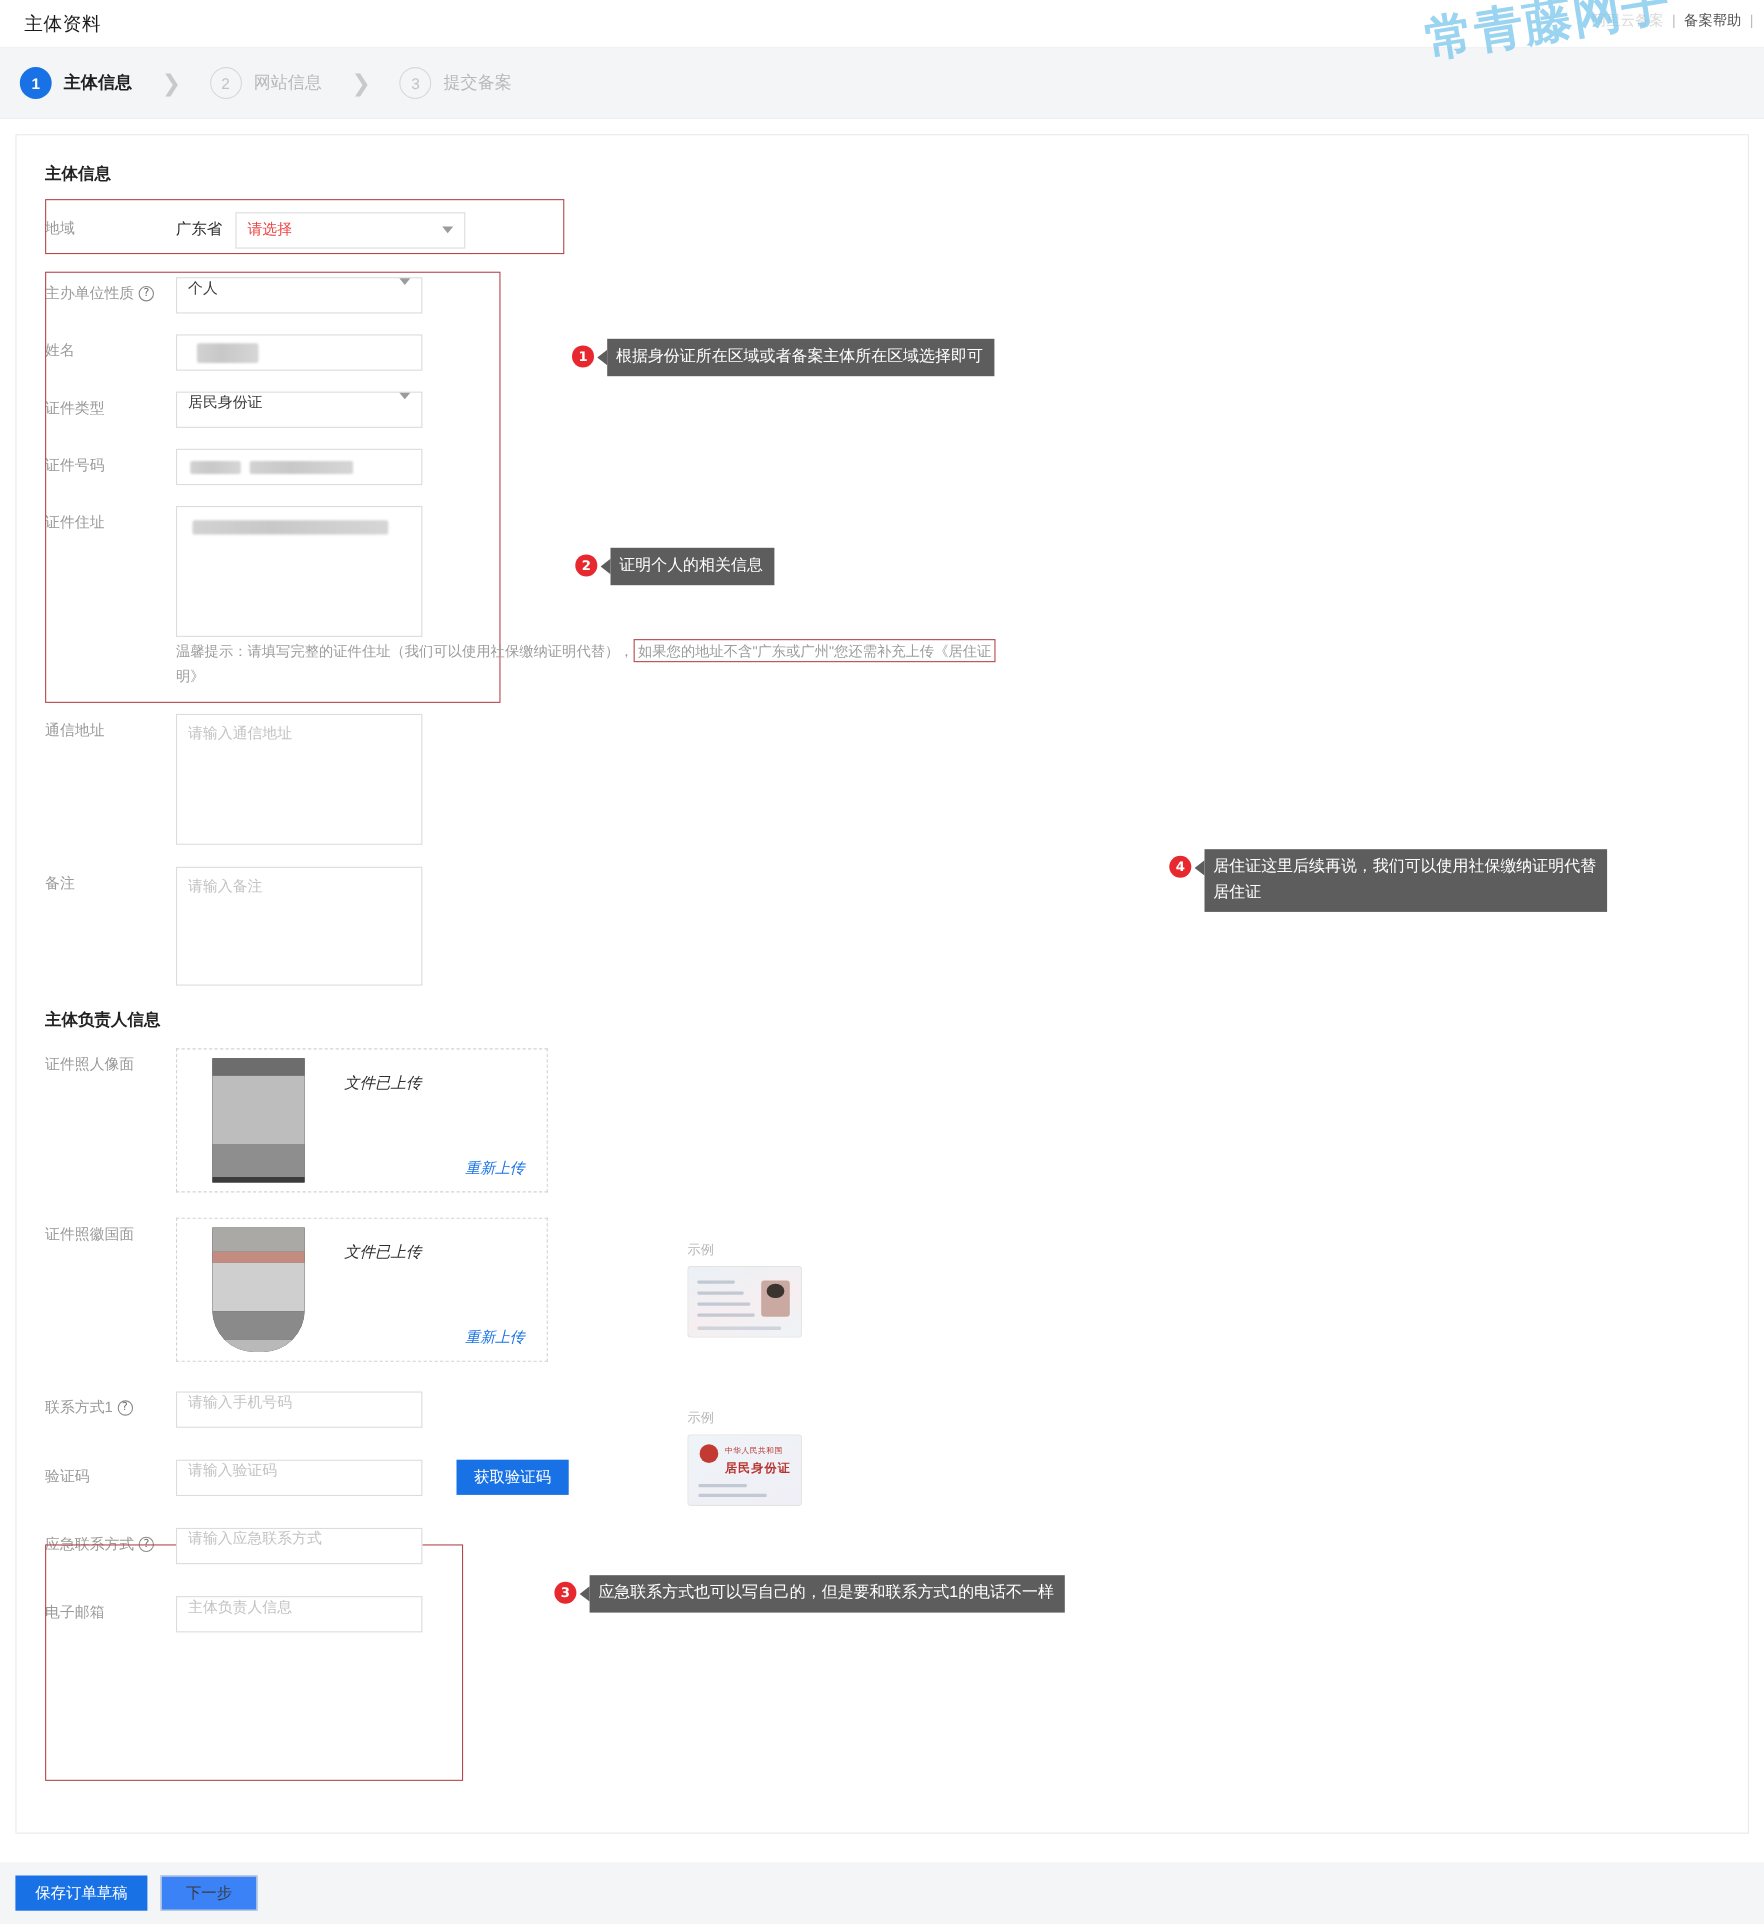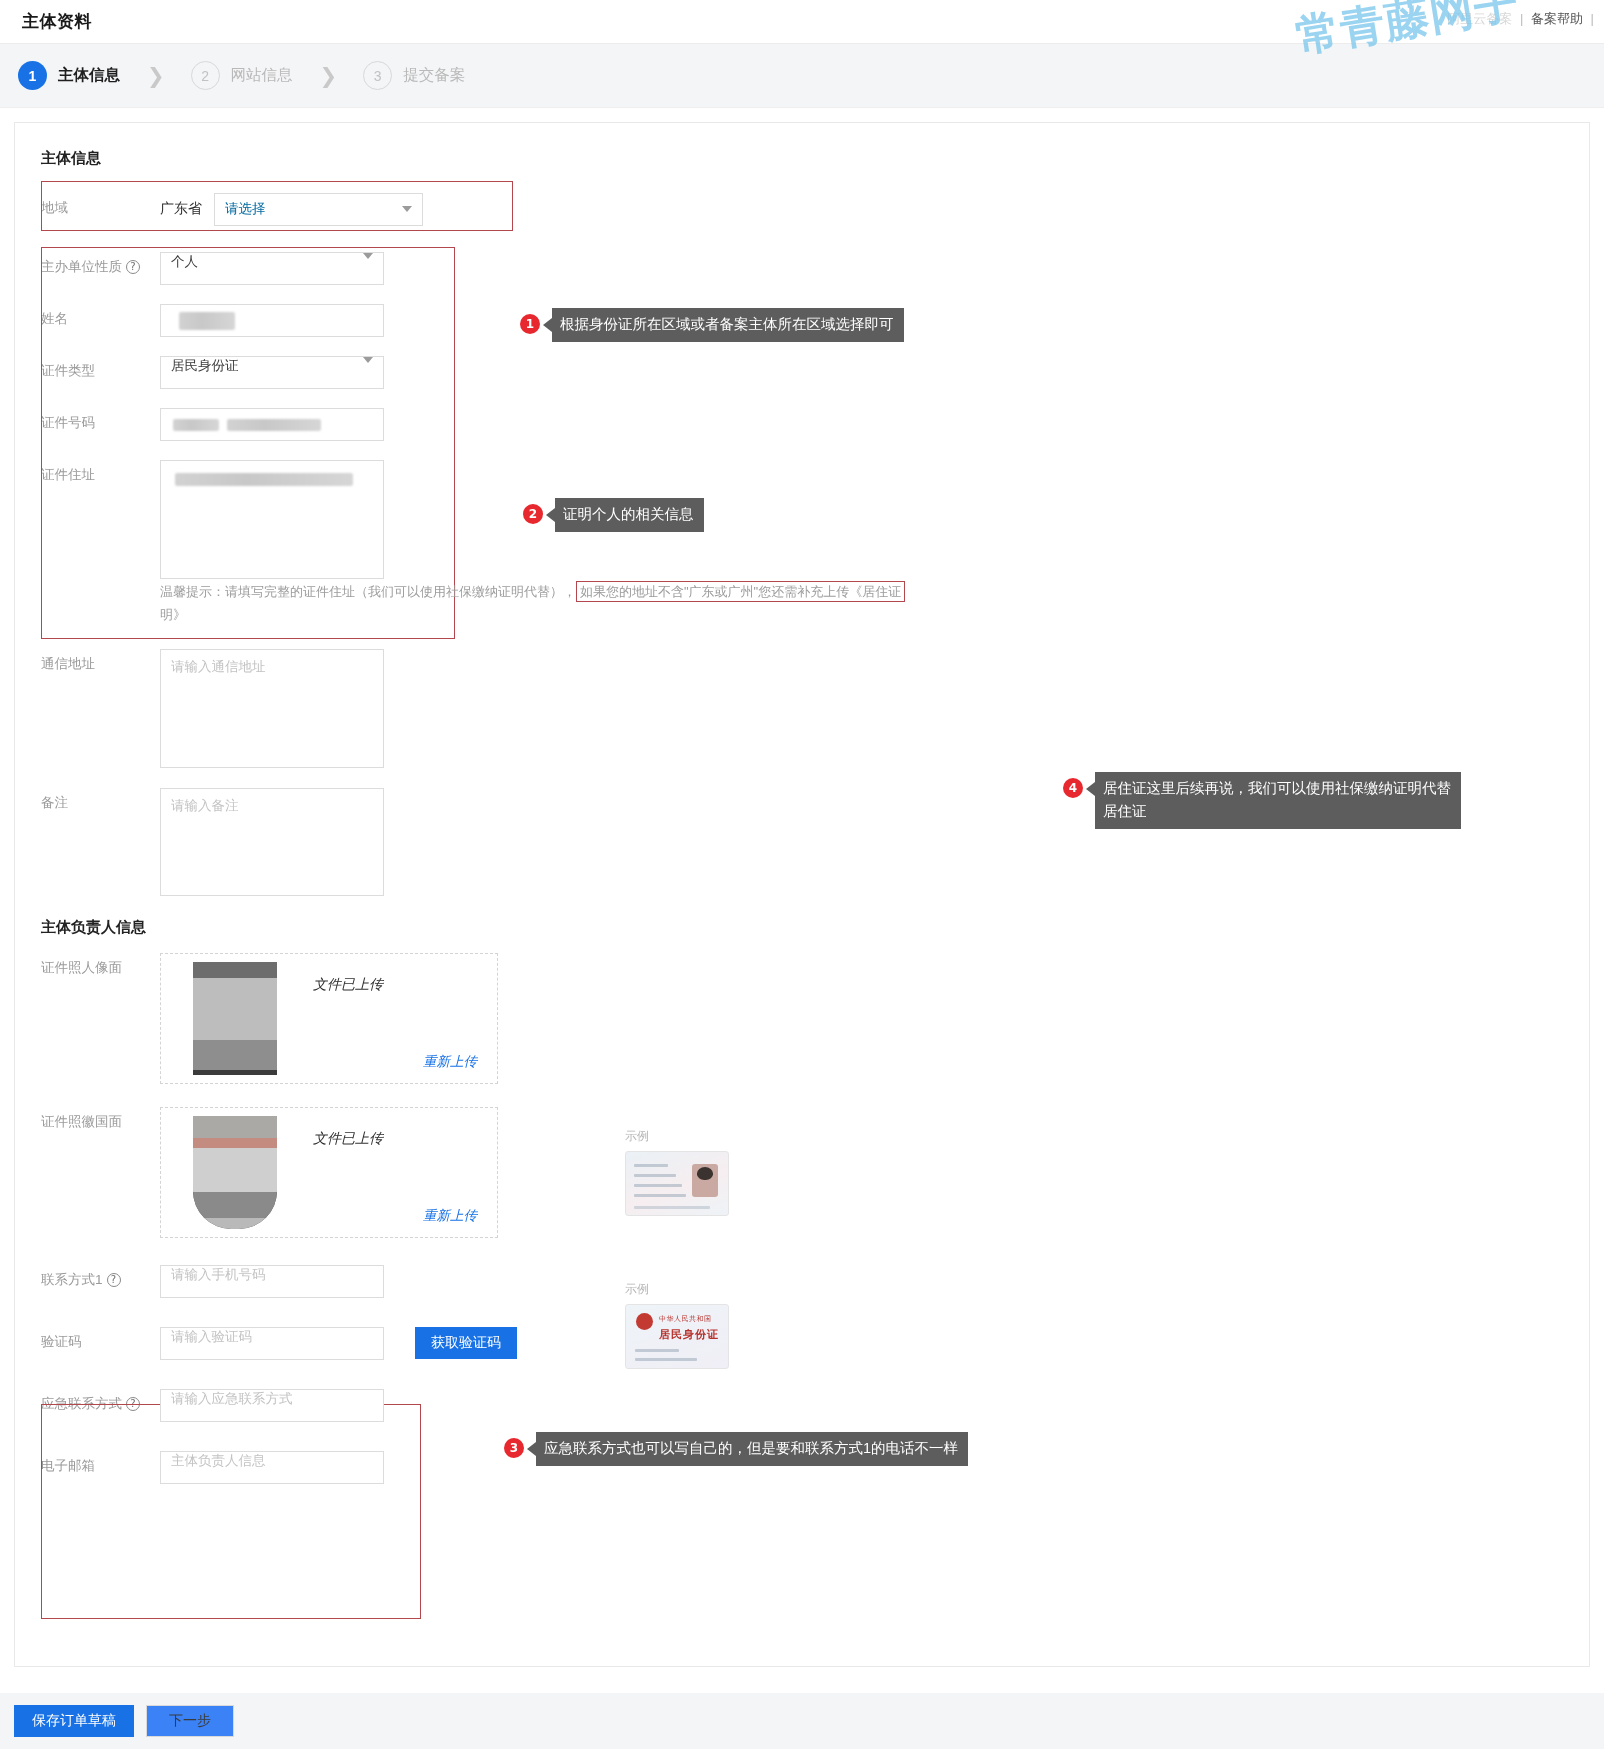--- a/index.html
+++ b/index.html
@@ -13,21 +13,21 @@
   
   .page-header {
     height: 44px;
     border-bottom: 1px solid #ececec;
     display: flex; align-items: center;
     padding-left: 22px;
     position: relative;
     background: #fff;
   }
   .page-header .title {
-    font-size: 17px; font-weight: bold; color: #1a1a1a; letter-spacing: .5px;
+    font-size: 17px; font-weight: normal; color: #1a1a1a; letter-spacing: .5px;
   }
   .header-right {
     position: absolute; right: 6px; top: 10px;
     font-size: 13px; color: #555; white-space: nowrap;
   }
   .header-right .sep { color: #bbb; margin: 0 4px; }
   .watermark {
     position: absolute;
     left: 1295px; top: -10px;
     font-size: 44px; font-weight: bold;
@@ -121,21 +121,21 @@
     background: linear-gradient(90deg,#d2d2d2,#c8c8c8 40%,#d6d6d6);
     filter: blur(1.2px);
   }
 
   
   .region-wrap { display: flex; align-items: center; gap: 12px; }
   .region-prov { font-size: 14px; color: #2b2b2b; }
   .region-sel {
     width: 209px; height: 33px; border: 1px solid #dcdcdc;
     display: flex; align-items: center; justify-content: space-between;
-    padding: 0 10px; font-size: 13.5px; color: #0369a1;
+    padding: 0 10px; font-size: 13.5px; color: #ef4444;
   }
 
   
   .hl { border: 1px solid #b4474e; position: absolute; pointer-events: none; }
 
   
   .tip { position: absolute; display: flex; align-items: flex-start; }
   .tip .num {
     width: 20px; height: 20px; border-radius: 50%;
     background: #e8282f; color: #fff;

